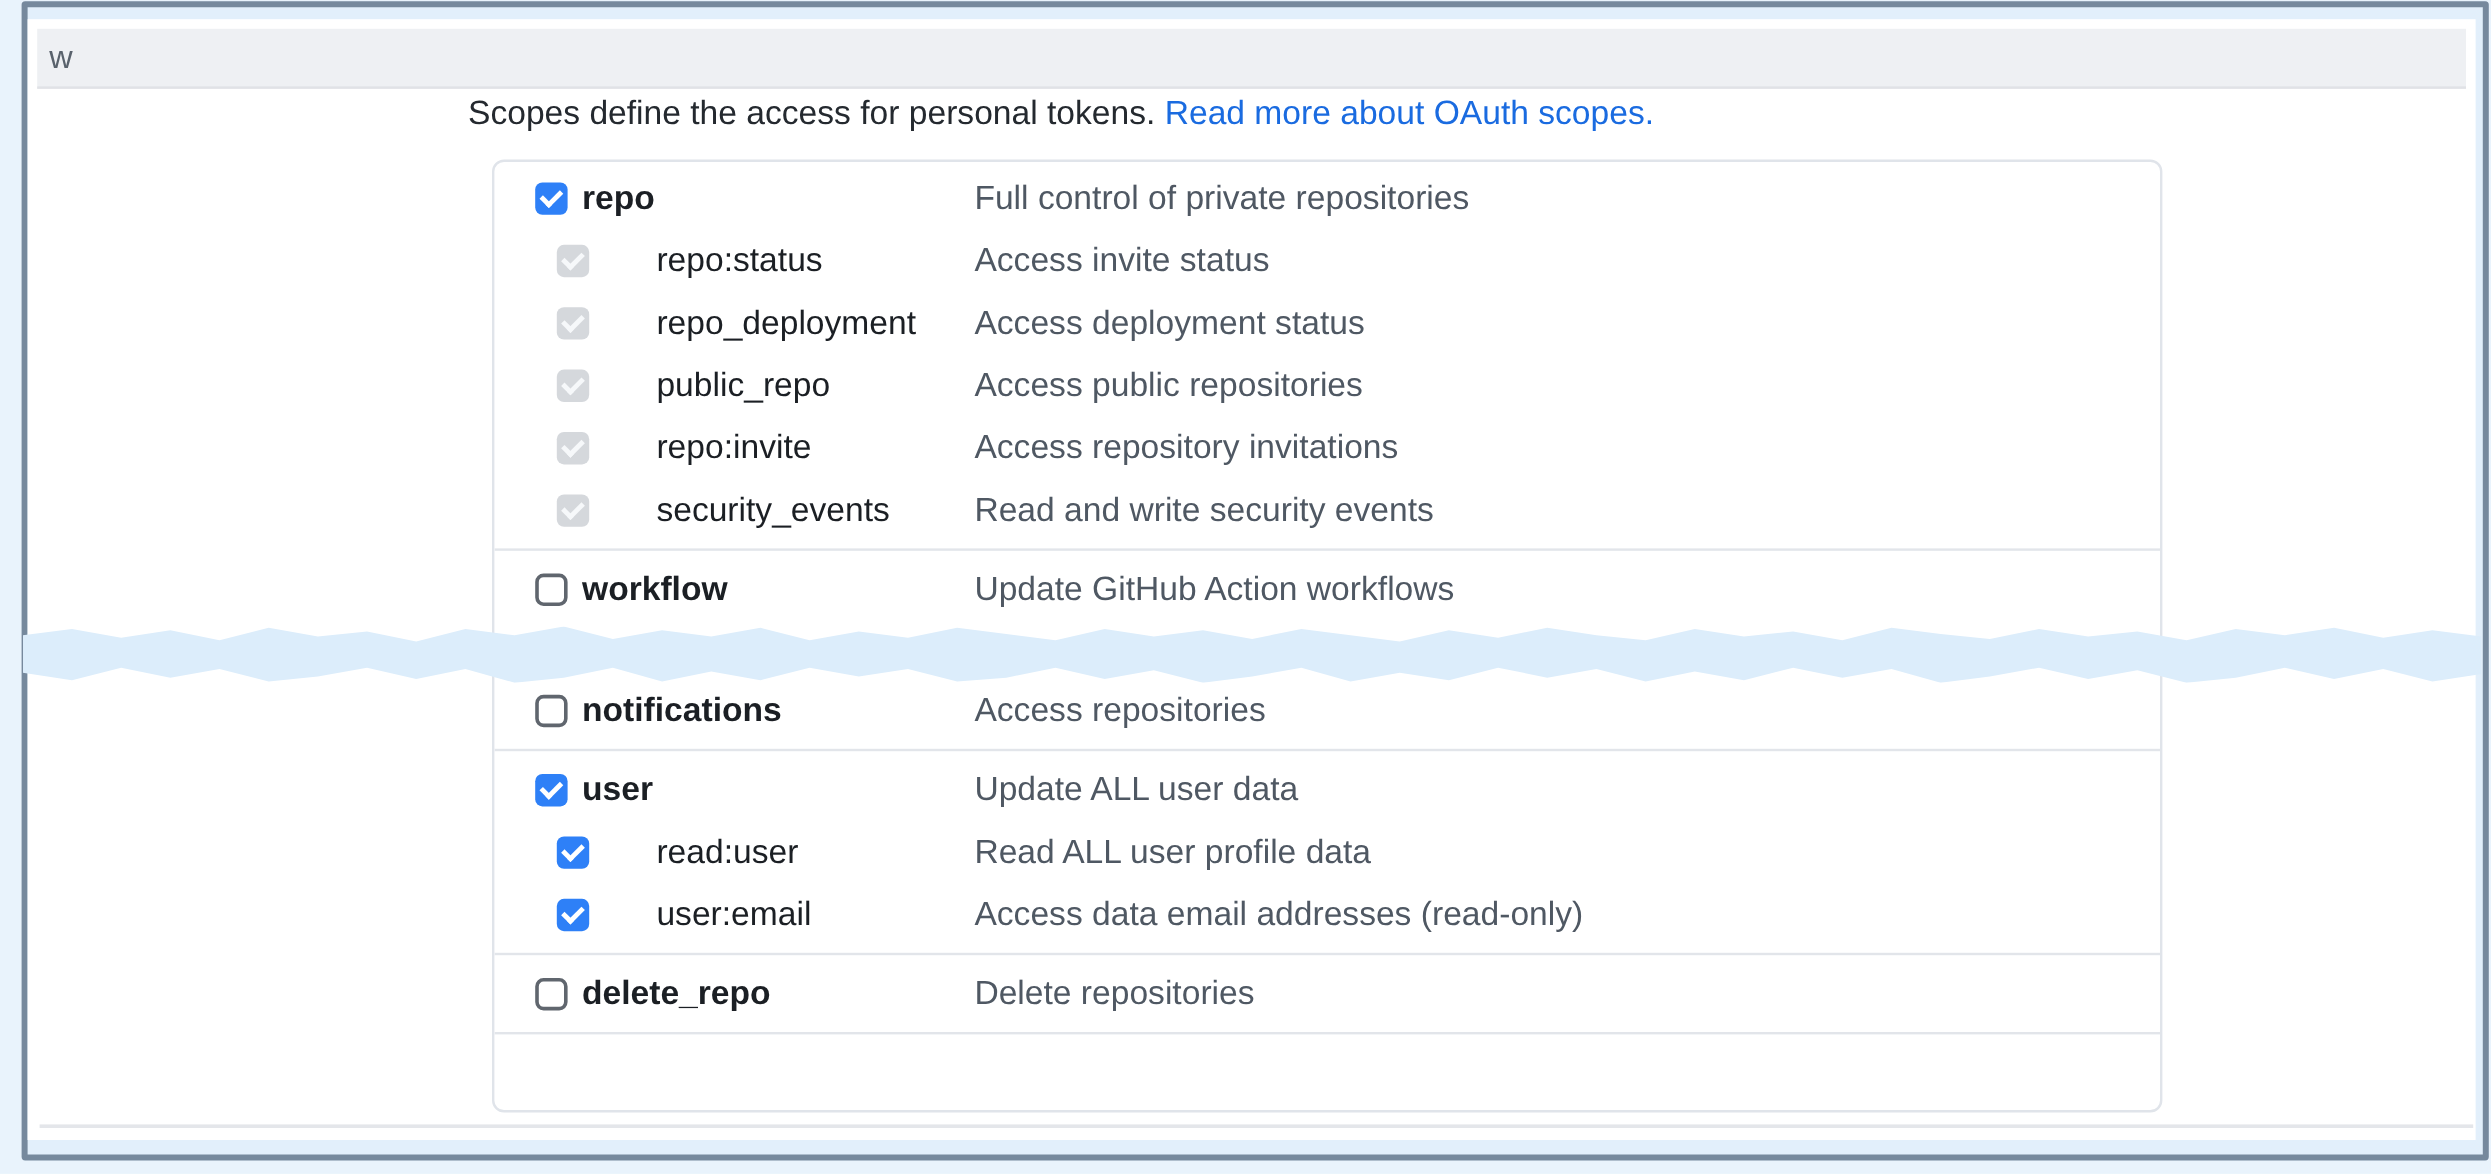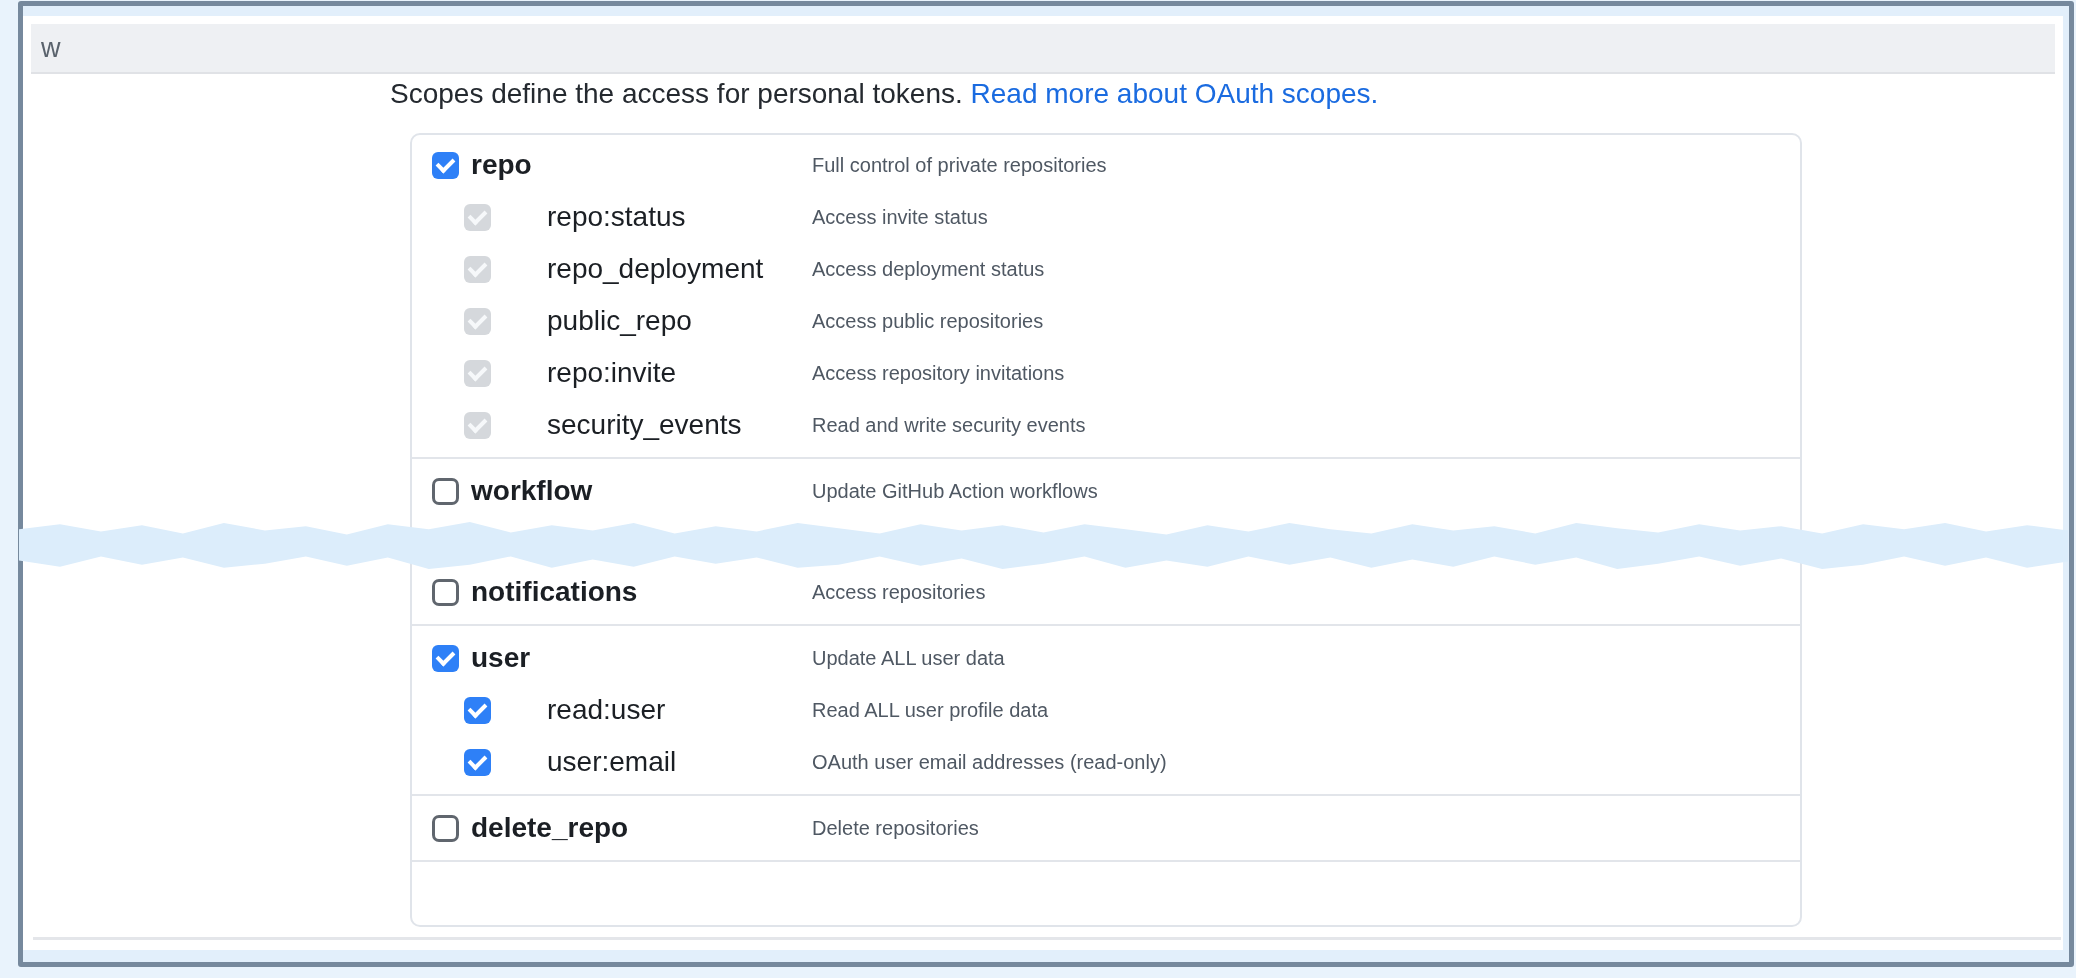--- a/index.html
+++ b/index.html
@@ -29,27 +29,27 @@
     font-size:28px; color:#24292f; white-space:nowrap;
   }
   .intro a{ color:#1a6be0; text-decoration:none; cursor:pointer;margin-top:40px;}
   .scopebox{
     position:absolute; left:387px; top:117px; width:1392px; height:794px;
     box-sizing:border-box; border:2px solid #e0e4ea; border-radius:10px;
     background:#fff; padding-top:4px; overflow:hidden;
   }
   .row{
     position:relative; height:52px; display:flex; align-items:center;
-    padding-left:20px; font-size:28px; color:#1b1f24;
+    padding-left:34px; font-size:28px; color:#1b1f24;
   }
   .row.sub{ padding-left:52px;gap:44px; }
   .lbl{ margin-left:12px; white-space:nowrap;}
   .lbl.bold{ font-weight:bold; }
   .desc{
-    position:absolute; left:400px; color:#4f5863; font-size:20px;
+    position:absolute; left:400px; color:#4f5863; font-size:28px;
     white-space:nowrap;
   }
   .divider{ height:2px; background:#e2e5ea; margin:6px 0; }
   .gap{ height:49px; }
   .cb{
     width:27px; height:27px; border-radius:6px; flex:none; position:relative;
     box-sizing:border-box;
   }
   .cb.checked{ background:#2e80f7; }
   .cb.disabled{ background:#d5d8dc; }
@@ -155,21 +155,21 @@
               <span class="desc">Update ALL user data</span>
             </div>
             <div class="row sub">
               <div class="cb checked"></div>
               <span class="lbl">read:user</span>
               <span class="desc">Read ALL user profile data</span>
             </div>
             <div class="row sub">
               <div class="cb checked"></div>
               <span class="lbl">user:email</span>
-              <span class="desc">OAuth user email addresses (read-only)</span>
+              <span class="desc">Access data email addresses (read-only)</span>
             </div>
           </div>
           <div class="divider"></div>
           <div class="group">
             <div class="row">
               <div class="cb unchecked"></div>
               <span class="lbl bold">delete_repo</span>
               <span class="desc">Delete repositories</span>
             </div>
           </div>

